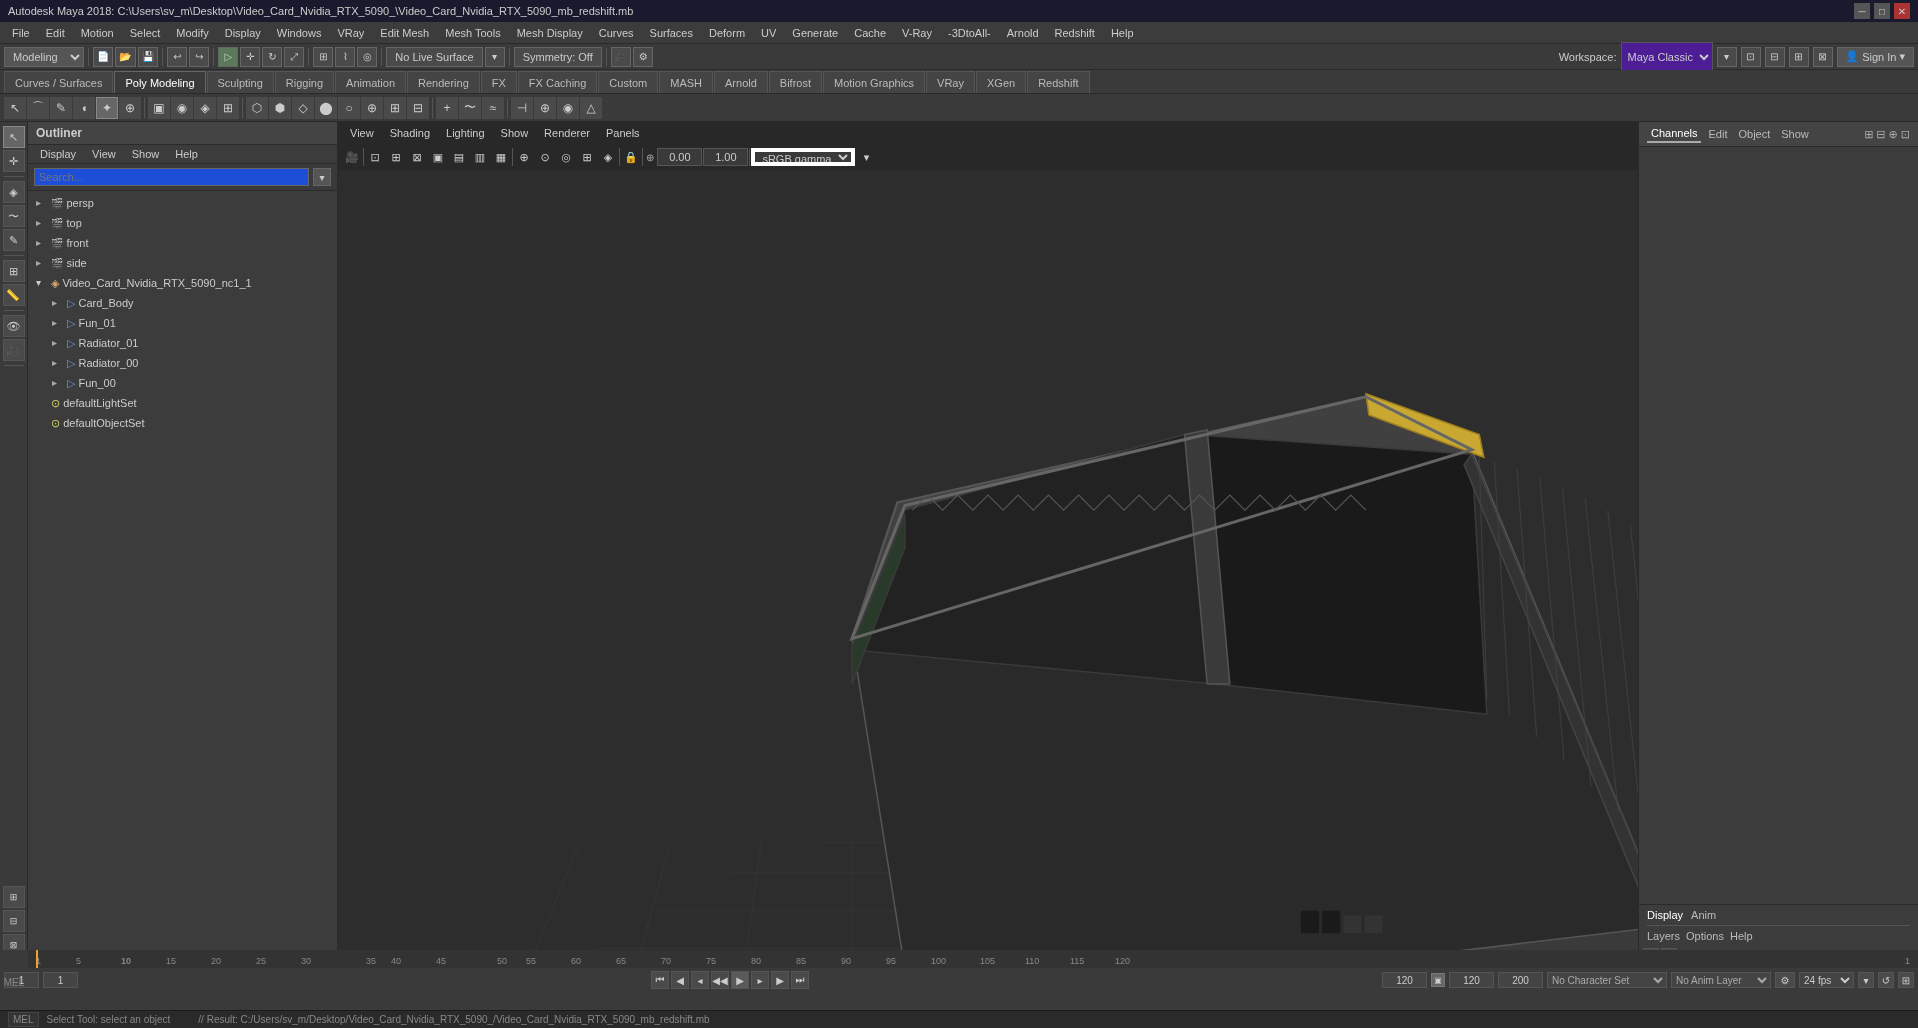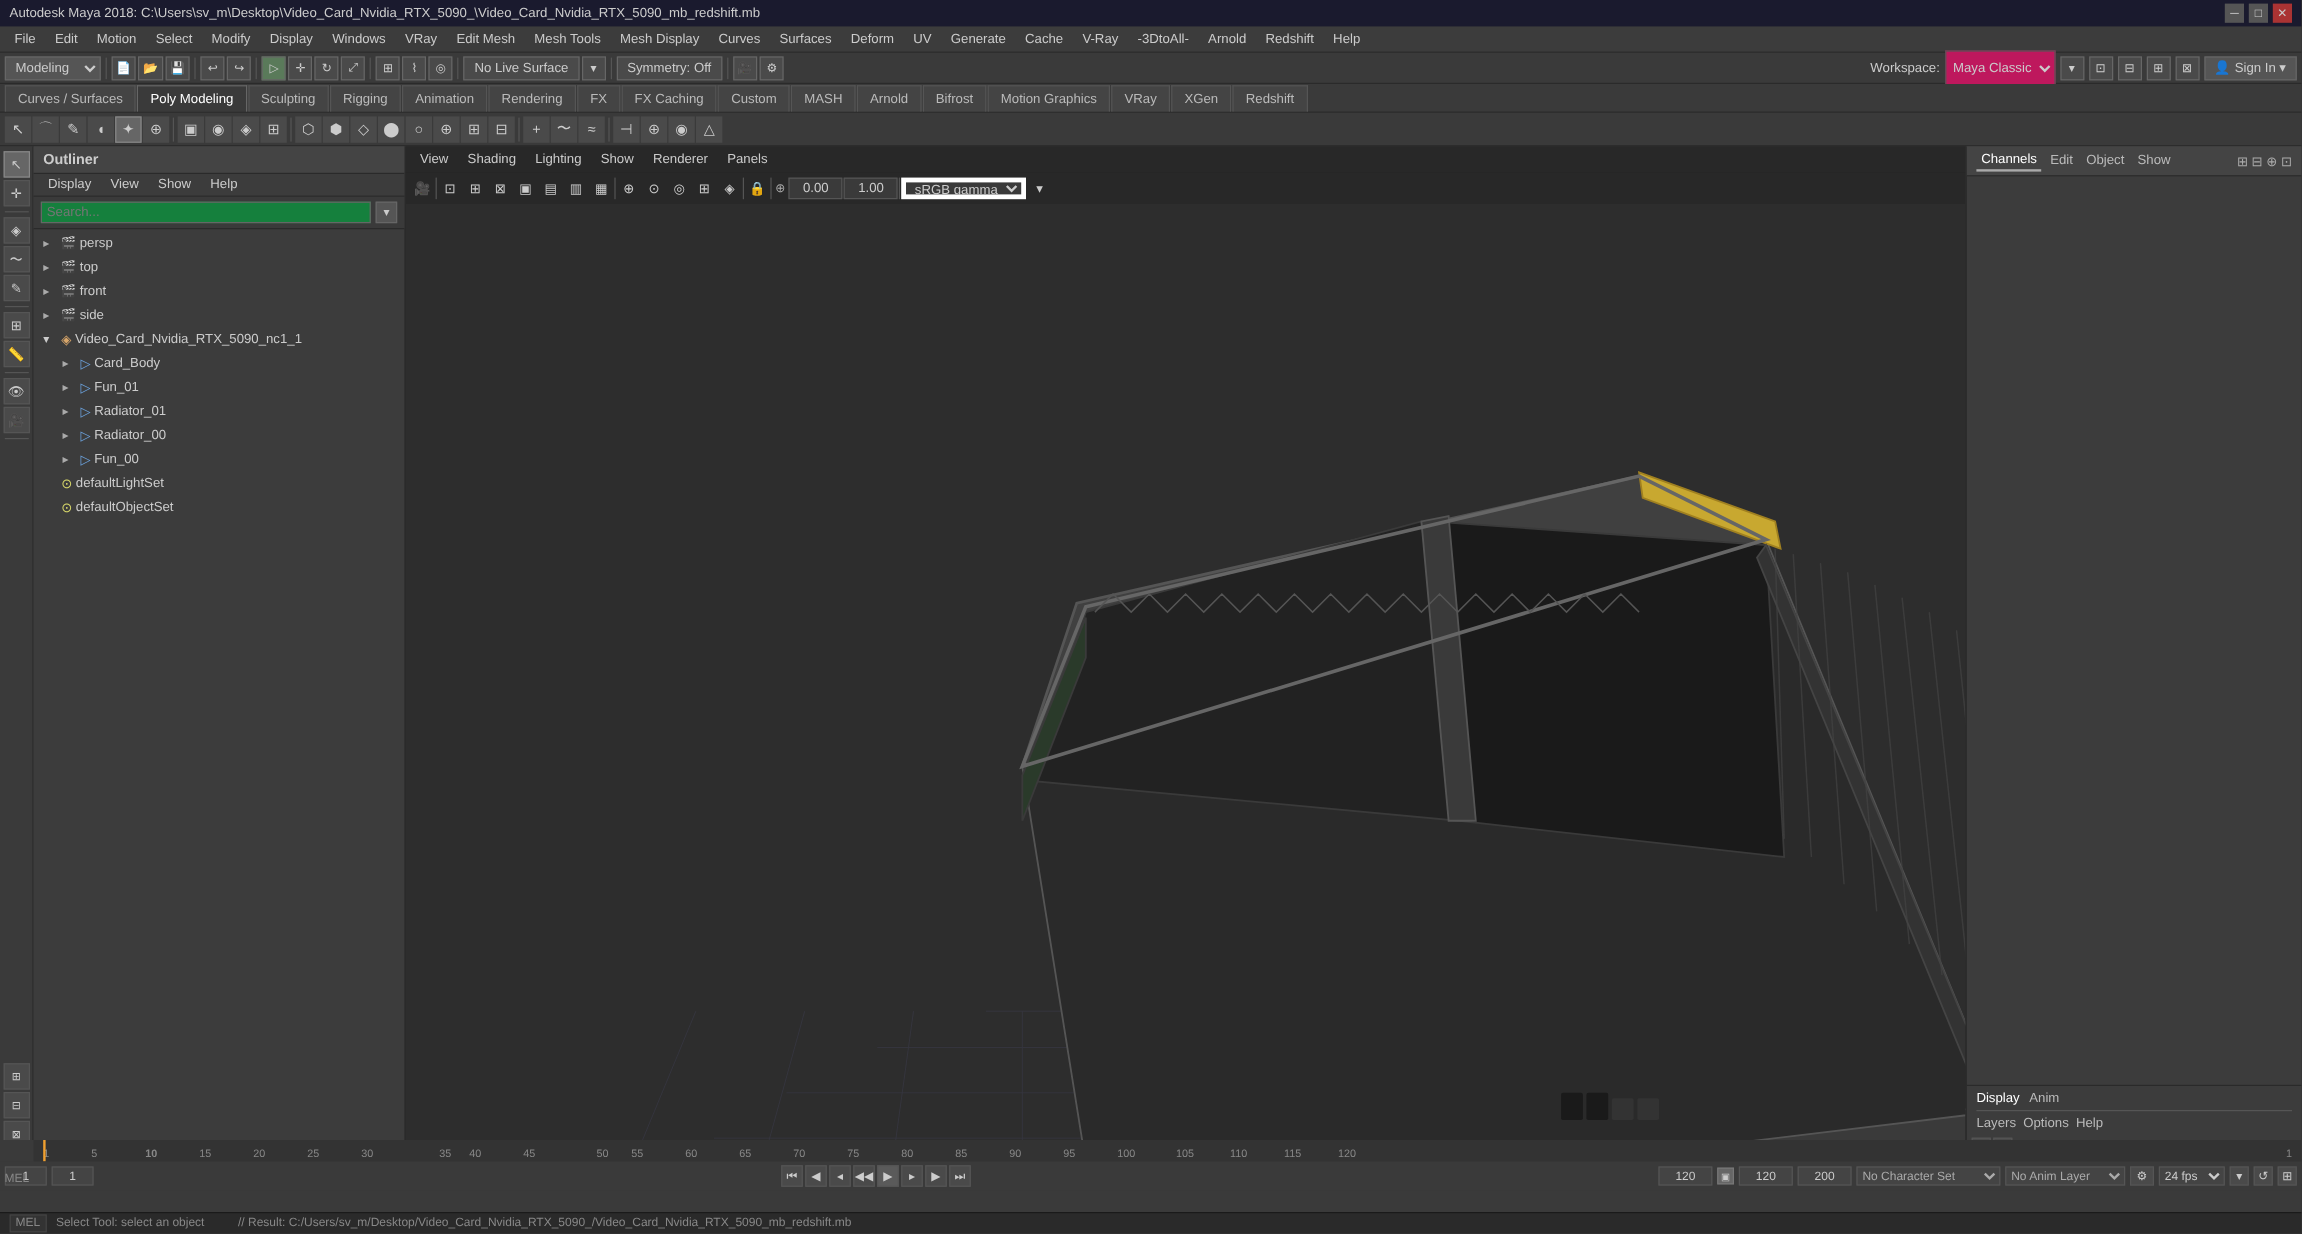--- a/index.html
+++ b/index.html
@@ -256,21 +256,21 @@
     #outliner-search {
       padding: 4px 6px;
       background: #3a3a3a;
       border-bottom: 1px solid #2a2a2a;
       display: flex;
       align-items: center;
       gap: 4px;
     }
     #search-input-field {
       flex: 1;
-      background: #15803d;
+      background: #1d4ed8;
       border: 1px solid #666;
       color: #ccc;
       height: 18px;
       font-size: 11px;
       padding: 0 4px;
     }
     #outliner-tree {
       flex: 1;
       overflow-y: auto;
       padding: 2px 0;
@@ -537,21 +537,21 @@
       position: absolute;
       top: 0; left: 0; right: 0; bottom: 0;
     }
 
     .workspace-label {
       font-size: 11px;
       color: #ccc;
       margin-left: auto;
     }
     .workspace-select {
-      background: #be185d;
+      background: #4c1d95;
       border: 1px solid #555;
       color: #ccc;
       height: 30px;
       font-size: 11px;
       padding: 0 2px;
     }
 
     
     #outliner-tree::-webkit-scrollbar { width: 8px; }
     #outliner-tree::-webkit-scrollbar-track { background: #333; }

